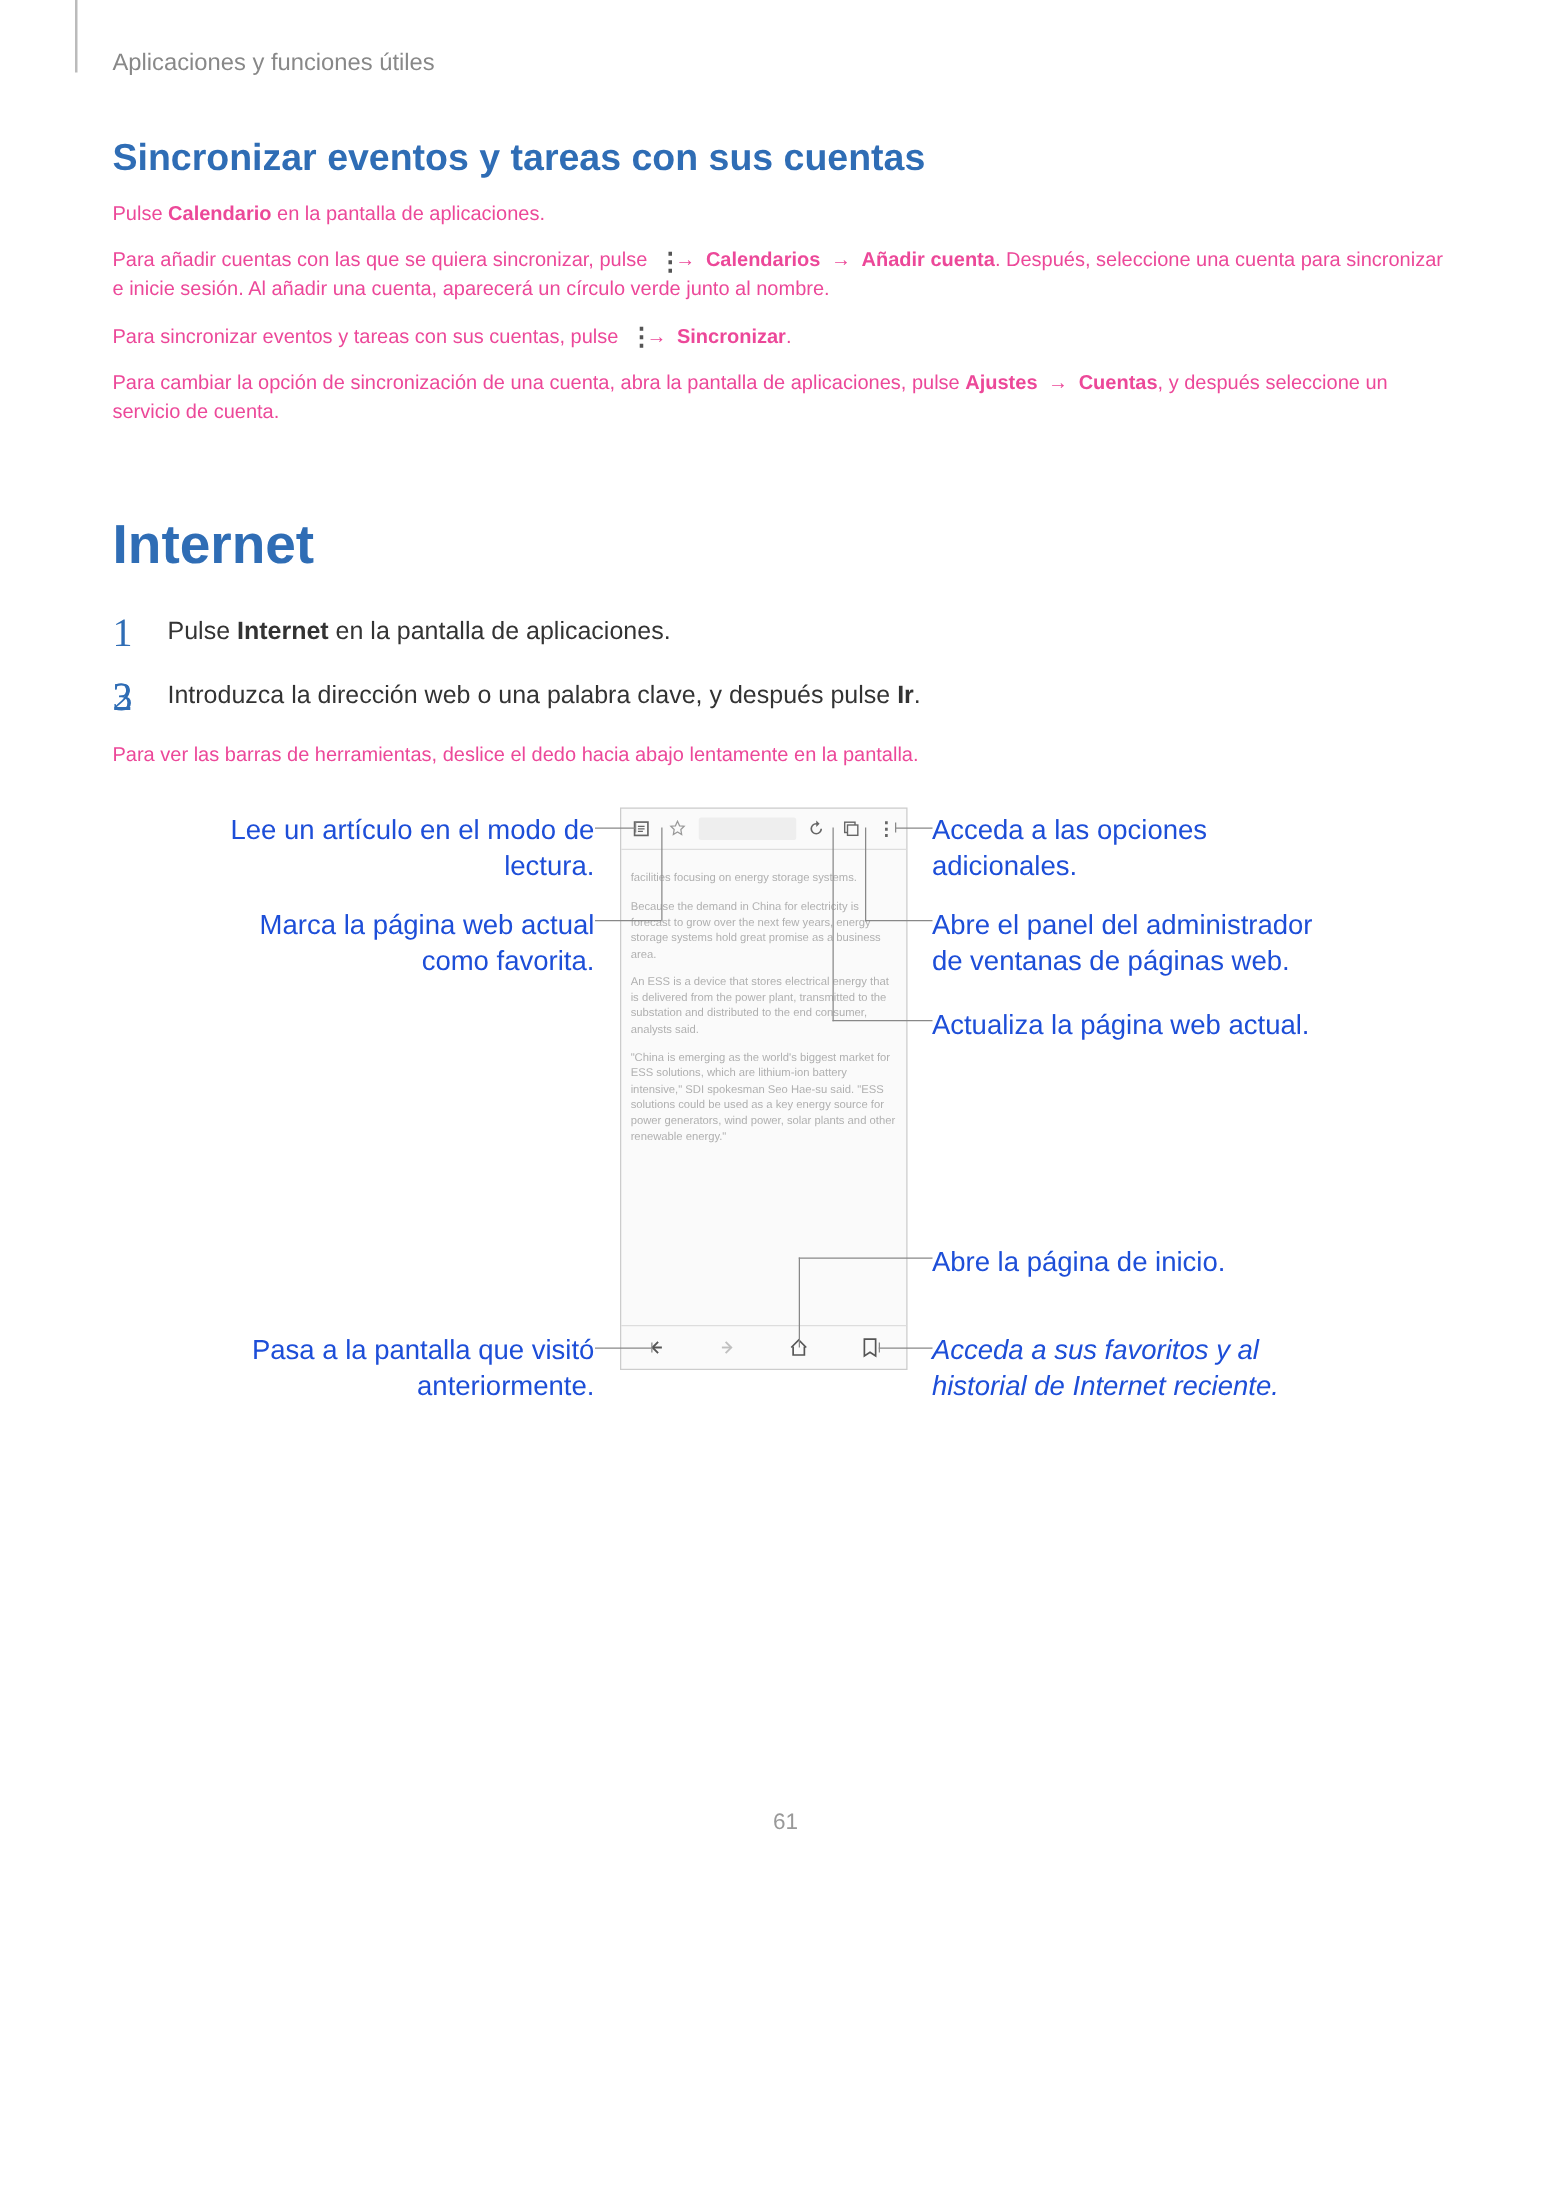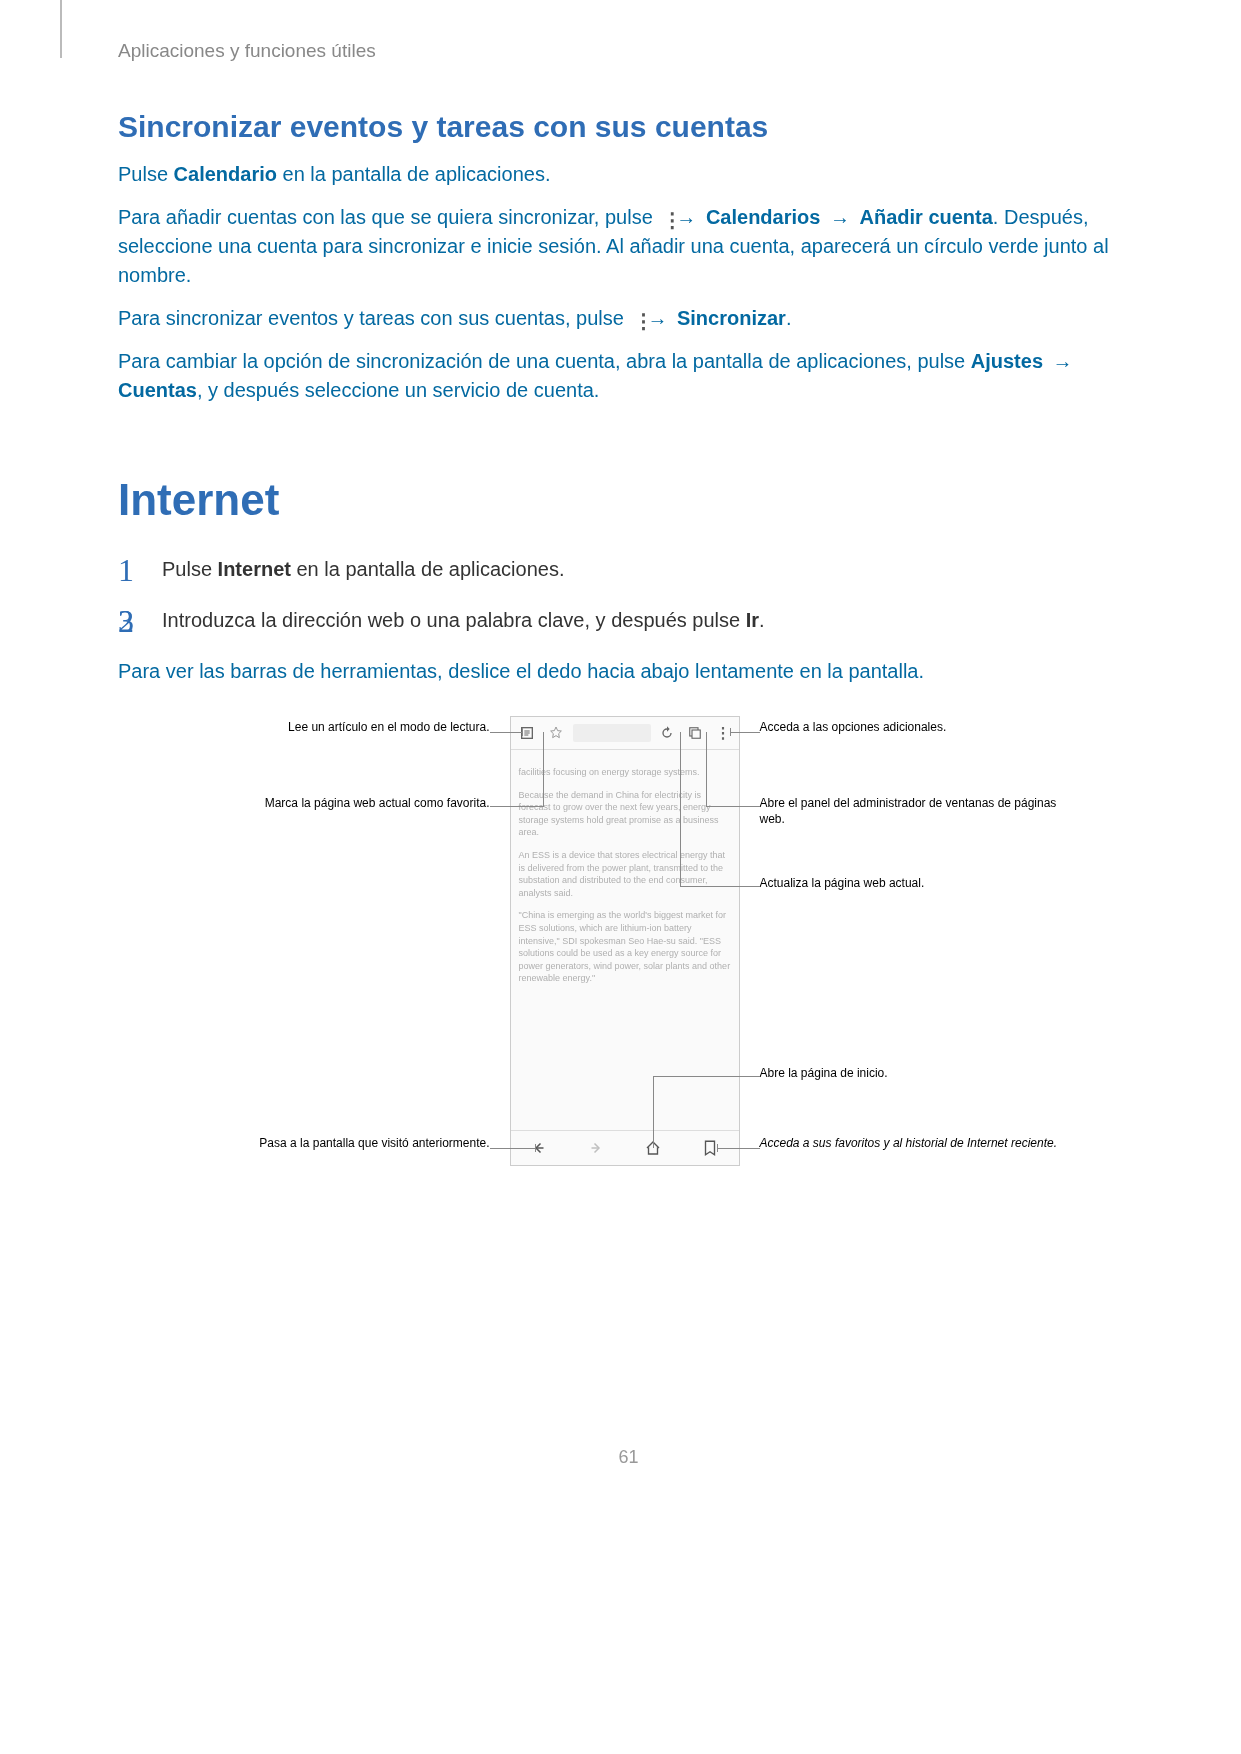--- a/index.html
+++ b/index.html
@@ -6,21 +6,21 @@
     margin: 0;
     padding: 0;
     font-family: Arial, Helvetica, sans-serif;
     background: #fff;
     color: #333;
   }
   .page {
     width: 1241px;
     height: 1508px;
     position: relative;
-    padding: 40px 80px 20px 118px;
+    padding: 40px 80px 20px 90px;
     box-sizing: border-box;
   }
   .header-line {
     color: #888;
     font-size: 19px;
     margin: 0 0 10px 0;
     padding-bottom: 4px;
   }
   .v-rule {
     position: absolute;
@@ -36,24 +36,24 @@
     font-weight: bold;
     margin: 44px 0 16px 0;
   }
   h1.main-heading {
     color: #2f6db5;
     font-size: 44px;
     font-weight: bold;
     margin: 70px 0 30px 0;
   }
   p.body {
-    font-size: 20px;
+    font-size: 16px;
     line-height: 1.45;
     margin: 14px 0;
-    color: #0369a1;
+    color: #ec4899;
   }
   .bold { font-weight: bold; }
   .arrow-span {
     display: inline-block;
     padding: 0 4px;
     font-weight: normal;
   }
   .more-dots {
     display: inline-block;
     vertical-align: middle;
@@ -161,22 +161,22 @@
     display: flex;
     align-items: center;
     justify-content: center;
     font-size: 16px;
     color: #666;
   }
   .bb-fwd { opacity: 0.35; }
 
   .callout {
     position: absolute;
-    font-size: 12px;
-    color: #000000;
+    font-size: 22px;
+    color: #1d4ed8;
     line-height: 1.3;
     max-width: 310px;
   }
   .callout.left { text-align: right; }
   .callout.right { text-align: left; }
   .leader {
     position: absolute;
     height: 1px;
     background: #888;
   }

